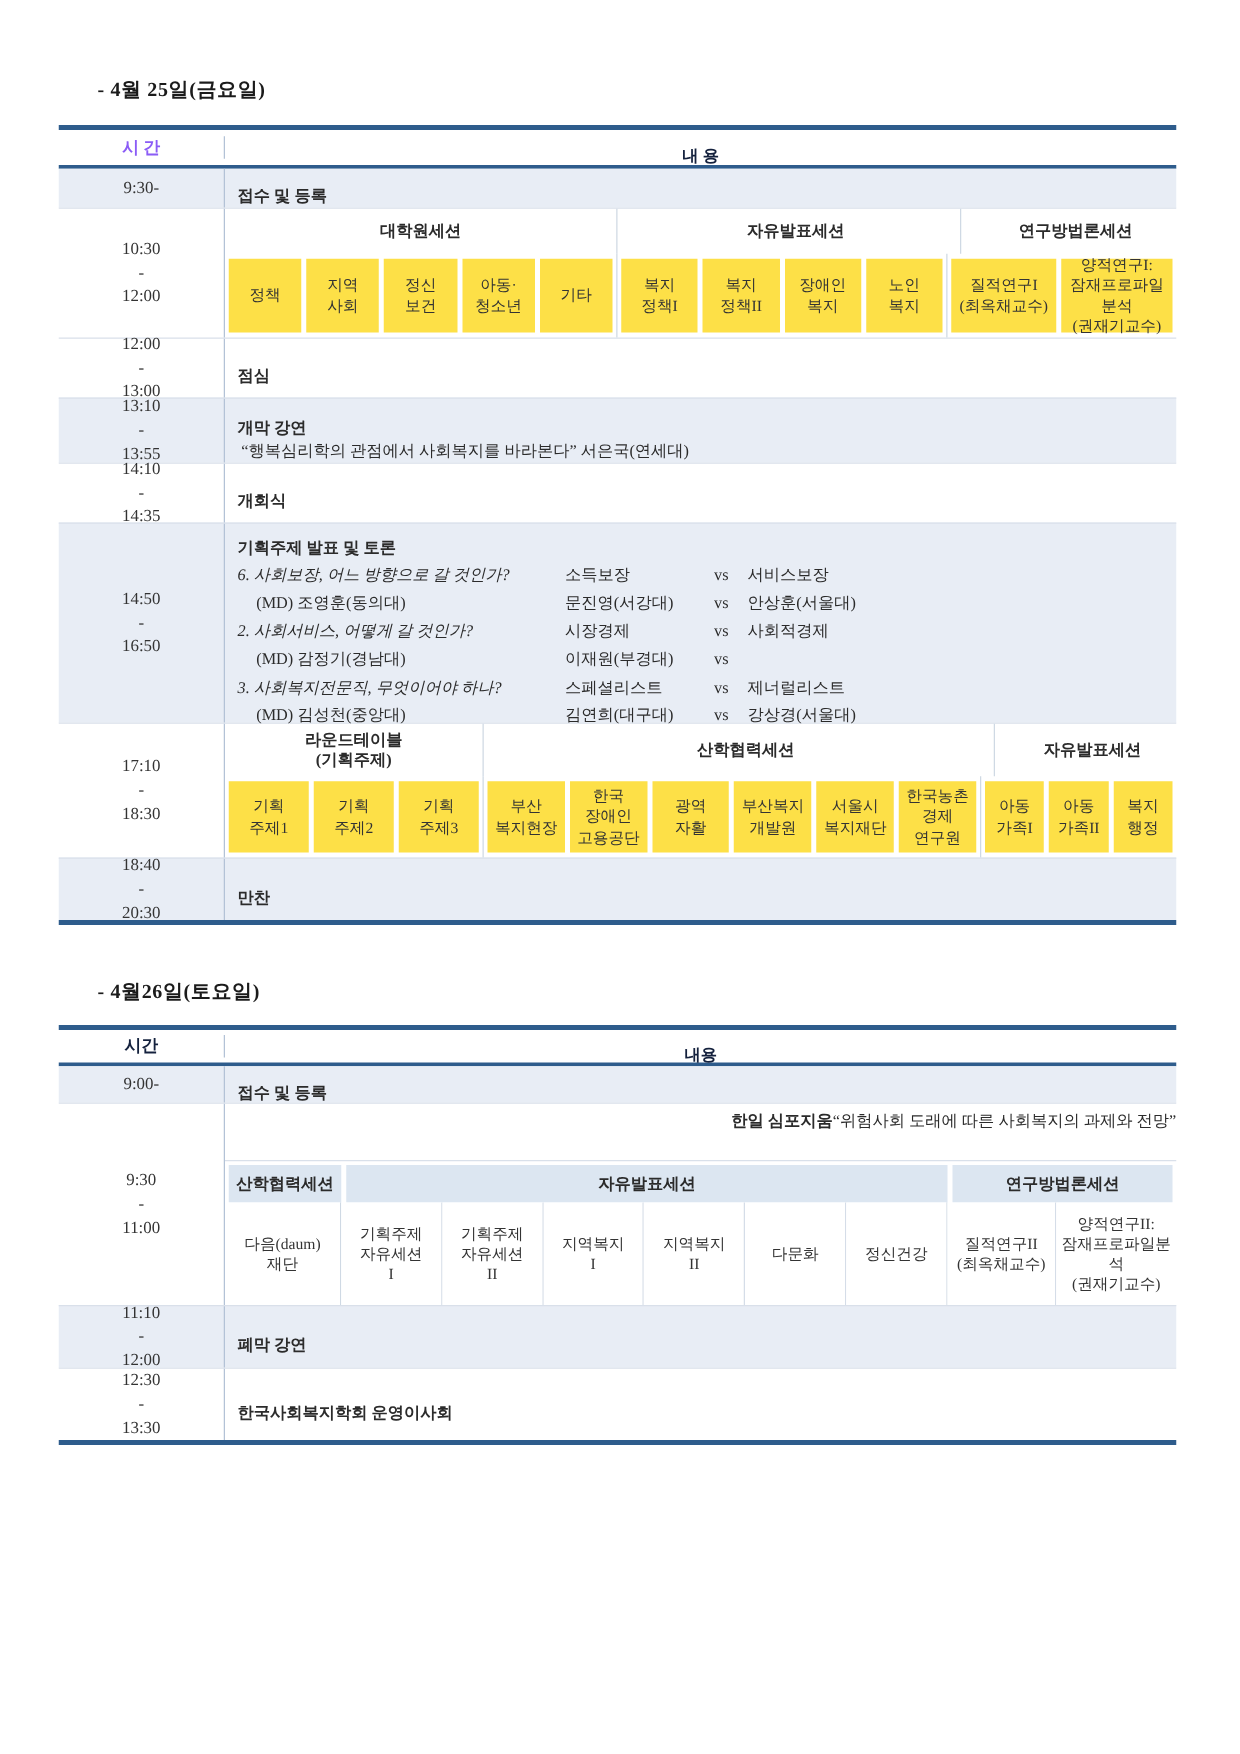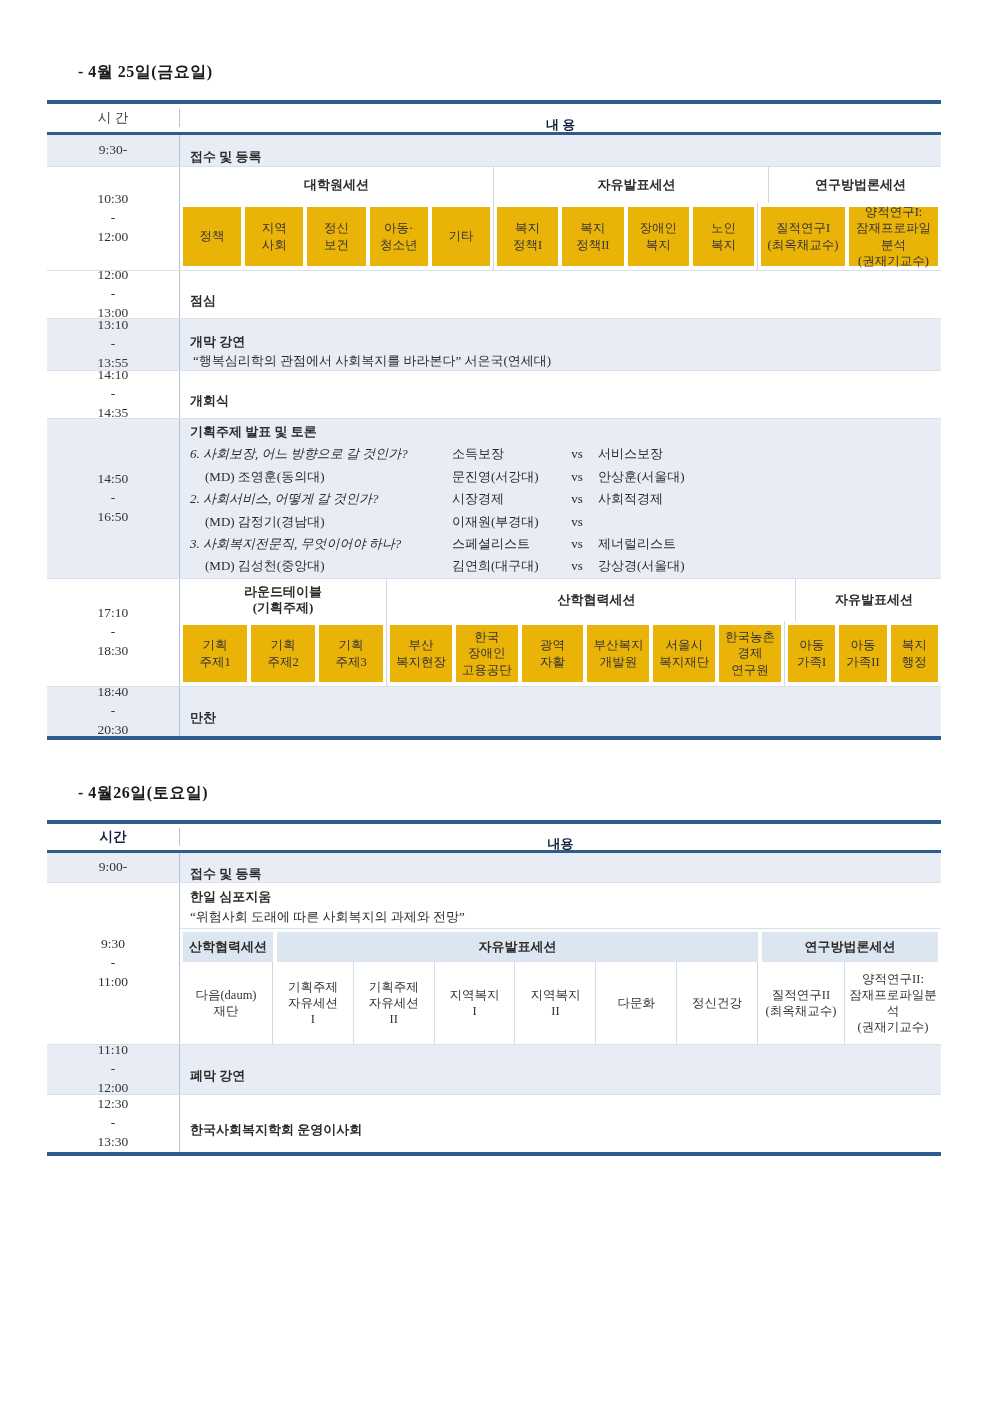--- a/index.html
+++ b/index.html
@@ -38,50 +38,50 @@
 
   
   .sessions { flex:1; min-width:0; display:flex; flex-direction:column; padding:0; }
   .sess-heads { display:flex; align-items:center; font-weight:700;gap:11px; }
   .sh { display:flex; align-items:center; justify-content:center; text-align:center; height:100%; border-right:1px solid #cfd9e4; }
   .sh:last-child { border-right:none; }
   .sess-cells { display:flex; flex:1; min-height:0; }
   .cgroup { display:flex; gap:4px; padding:4px 3px; border-right:1px solid #cfd9e4; }
   .cgroup:last-child { border-right:none; }
   .subcell {
-    flex:1; background:#eab308; display:flex; align-items:center; justify-content:center;
+    flex:1; background:#fde047; display:flex; align-items:center; justify-content:center;
     text-align:center; white-space:pre-line; line-height:1.3; font-size:12.5px; color:#333;
   }
   
   .sess-heads.shaded { gap:4px; padding:3px 3px 0 3px; }
   .sess-heads.shaded .sh { background:#dce6f1; border-right:none; flex-shrink:0; }
   .cgroup.plain { gap:0; padding:0; }
   .cgroup.plain .subcell { background:#ffffff; border-right:1px solid #d5dde8; }
   .cgroup.plain .subcell:last-child { border-right:none; }
 
   
-  .deb-wrap { flex:1; min-width:0; padding:8px 0 6px 10px; display:flex; flex-direction:column; justify-content:center; }
+  .deb-wrap { flex:1; min-width:0; padding:8px 0 6px 10px; display:flex; flex-direction:column; justify-content:space-between; }
   .deb-title { font-weight:700; line-height:1.7; }
   .deb-line { display:grid; grid-template-columns:262px 104px 42px auto; line-height:1.72; }
   .deb-q { font-style:italic; }
   .deb-md { padding-left:15px; }
   .deb-vs { text-align:center; }
 
-  .sym-block { padding:4px 0 2px 10px; display:flex; flex-direction:column; justify-content:flex-end; border-bottom:1px solid #d9e0ea; }
+  .sym-block { padding:4px 0 2px 10px; display:flex; flex-direction:row; justify-content:flex-end; border-bottom:1px solid #d9e0ea; }
   .sym-title { font-weight:700; line-height:1.5; }
 </style>
 </head>
 <body>
 
 <div class="day-title" style="top:62px">- 4월 25일(금요일)</div>
 
 <div class="tbl" style="top:100px">
 
   <div class="h-row" style="height:31px">
-    <div class="time" style="font-weight:400;color:#404040">시 간</div>
+    <div class="time" style="font-weight:700;color:#8b5cf6">시 간</div>
     <div class="bodycell" style="align-items:center;padding-left:0">내 용</div>
   </div>
 
   <div class="t-row light" style="height:31px">
     <div class="time">9:30-</div>
     <div class="bodycell">
         <span class="evt">접수 및 등록</span>
       </div>
   </div>
 

